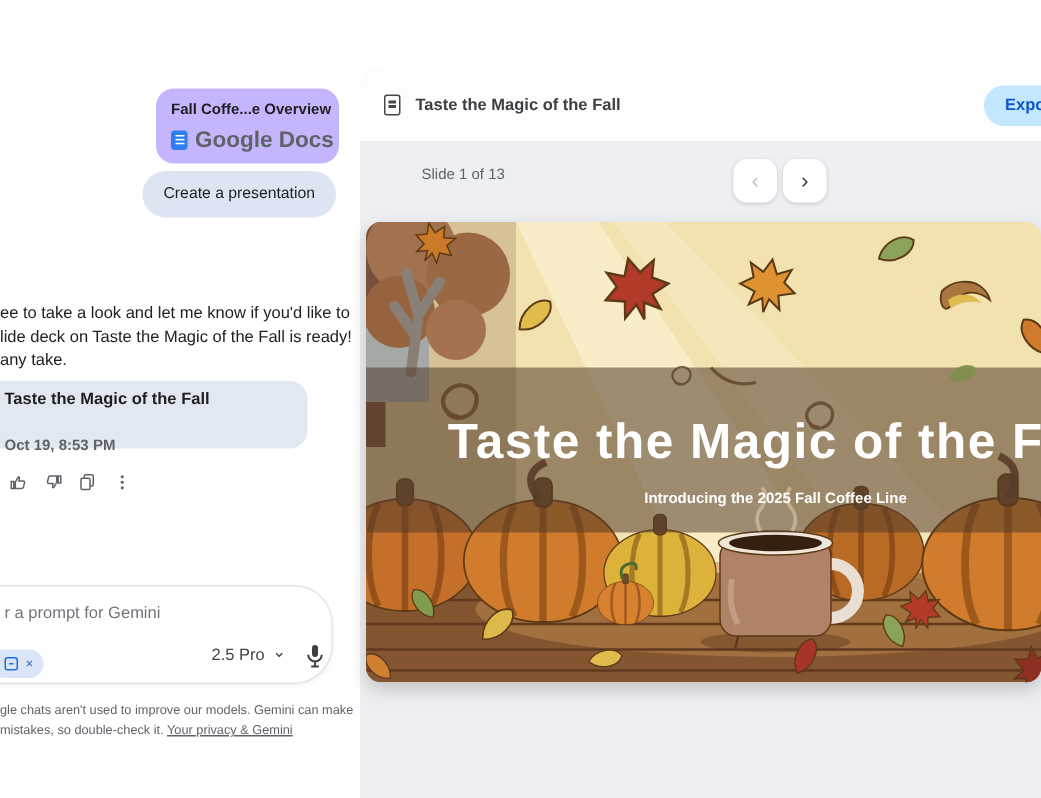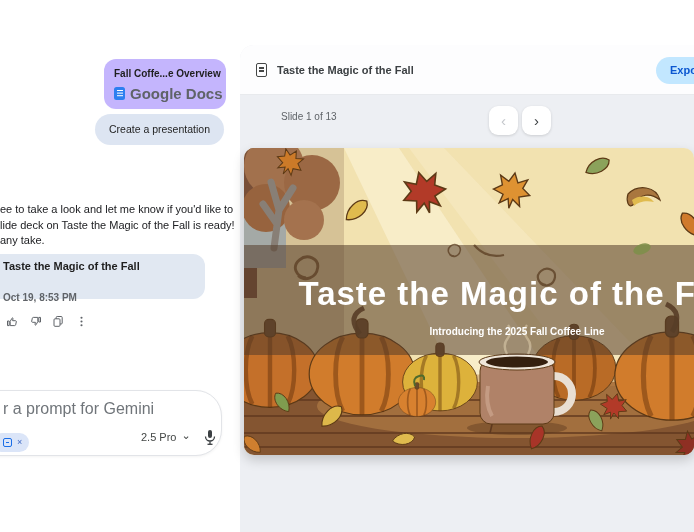--- a/index.html
+++ b/index.html
@@ -33,21 +33,21 @@
 
   .actions { position:absolute; left:5px; top:314px; display:flex; gap:8px; }
   .act-btn { width:15px; height:15px; display:flex; align-items:center; justify-content:center;
     color:#5f6368; cursor:pointer; }
   .act-btn svg { display:block; }
 
   .prompt-box { position:absolute; left:-34px; top:390px; width:256px; height:66px;
     background:#ffffff; border:1px solid #e2e4e8; border-radius:26px;
     box-shadow:0 1px 3px rgba(0,0,0,0.05); }
   .prompt-input { position:absolute; left:36px; top:9px; width:180px; height:18px; border:none; outline:none;
-    font-family:"Liberation Sans", sans-serif; font-size:16px; color:#1f1f1f; background:transparent; }
+    font-family:"Liberation Sans", sans-serif; font-size:11px; color:#1f1f1f; background:transparent; }
   .prompt-input::placeholder { color:#70757a; }
   .tool-chip { position:absolute; left:26px; top:42px; height:19px; border-radius:10px;
     background:#dbe5f8; display:flex; align-items:center; gap:5px; padding:0 7px 0 10px; cursor:pointer; }
   .canvas-ic { width:9px; height:9px; border:1.4px solid #1a6ee8; border-radius:2px; position:relative; }
   .canvas-ic::before { content:""; position:absolute; left:2px; top:2.7px; width:2.6px; height:1.2px; background:#1a6ee8; }
   .chip-close { font-size:9px; color:#3f6ac4; line-height:1; cursor:pointer; }
   .model-sel { position:absolute; left:174px; top:40px; display:flex; align-items:center; gap:5px;
     font-size:11px; color:#444746; cursor:pointer; }
   .model-sel .chev { font-size:11px; color:#444746; line-height:8px; margin-top:-4px; }
   .mic-btn { position:absolute; left:236px; top:38px; width:16px; height:20px; color:#3c4043; cursor:pointer; }
@@ -151,20 +151,26 @@
       <span class="mic-btn">
         <svg width="14" height="18" viewBox="0 0 14 18">
           <rect x="5" y="1" width="4" height="8" rx="2" fill="currentColor"></rect>
           <path d="M2.5 7.5a4.5 4.5 0 0 0 9 0" fill="none" stroke="currentColor" stroke-width="1.3"></path>
           <line x1="7" y1="12.2" x2="7" y2="15" stroke="currentColor" stroke-width="1.3"></line>
           <line x1="4.5" y1="15.3" x2="9.5" y2="15.3" stroke="currentColor" stroke-width="1.3"></line>
         </svg>
       </span>
     </div>
 
+    <div class="footer">
+      <div>gle chats aren't used to improve our models. Gemini can make</div>
+      <div>
+        <span>mistakes, so double-check it. </span><span class="lnk">Your privacy &amp; Gemini</span>
+      </div>
+    </div>
   </div>
 
   <div class="panel">
     <div class="panel-header">
       <span class="pdoc-ic"></span>
       <span class="panel-title">Taste the Magic of the Fall</span>
       <button class="export-btn">Export</button>
     </div>
 
     <div class="slide-counter">Slide 1 of 13</div>

